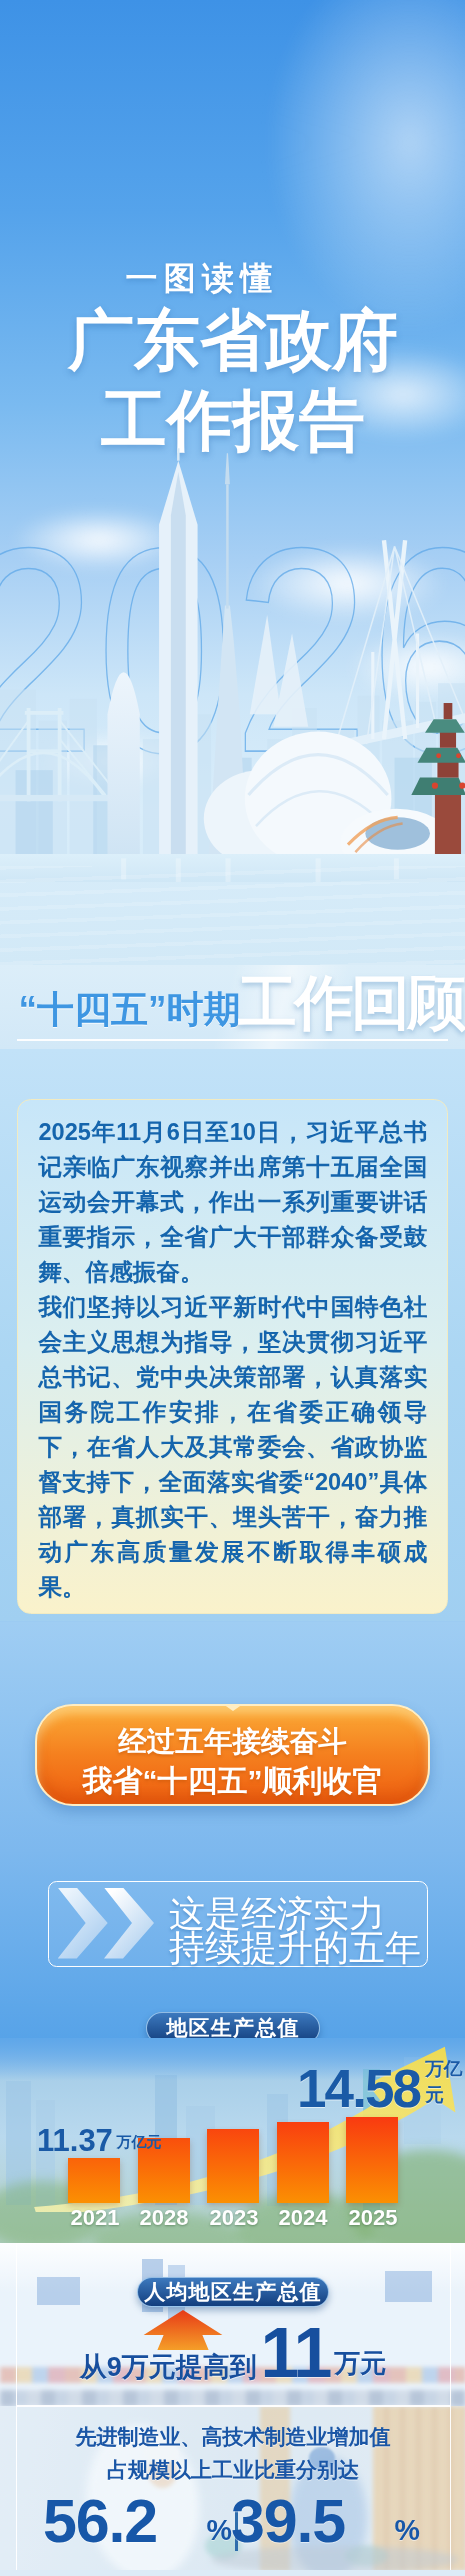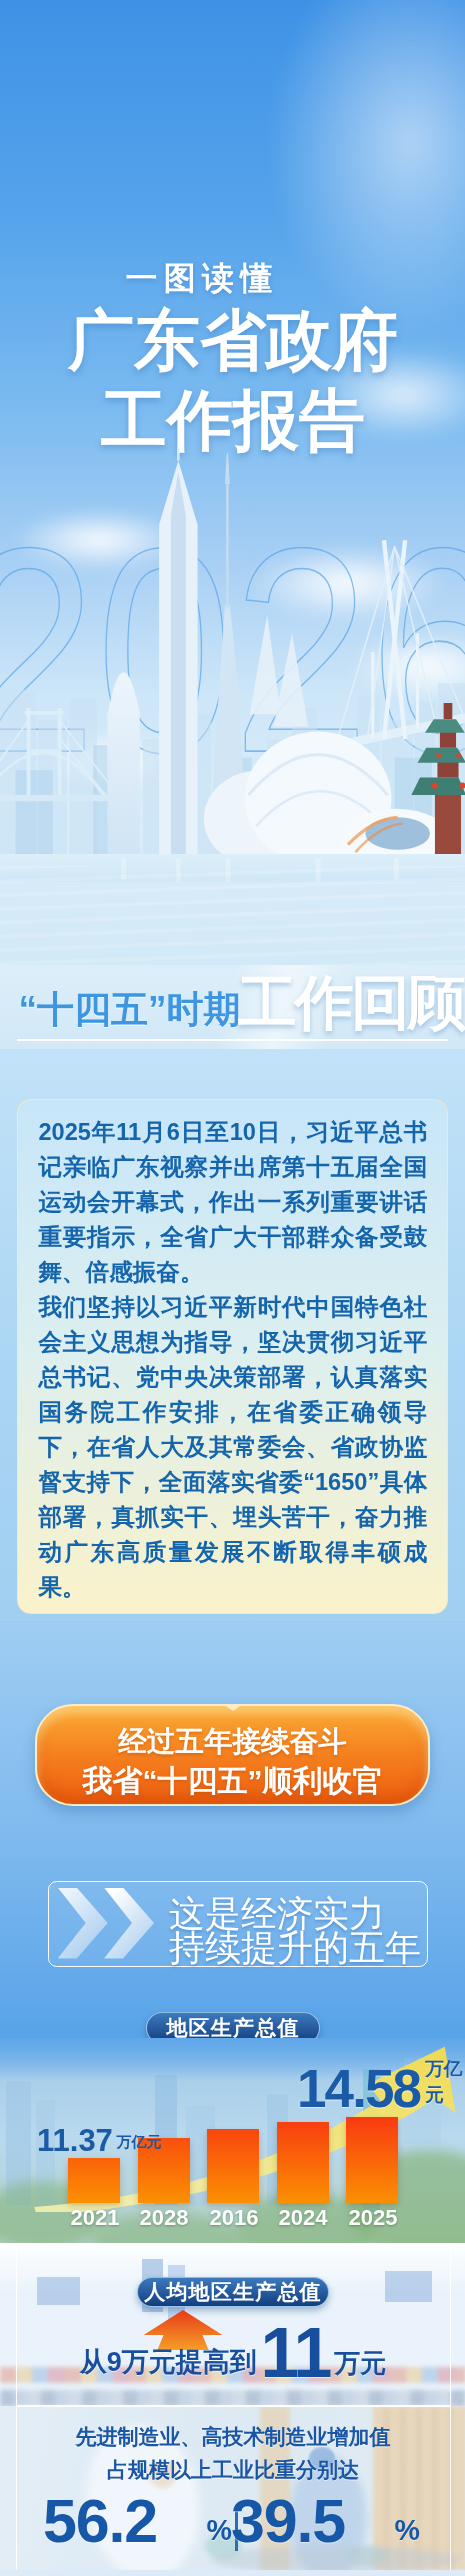--- a/index.html
+++ b/index.html
@@ -102,21 +102,21 @@
   #gdp-end .num{font-size:53px;line-height:.82;letter-spacing:-1.9px;}
   #gdp-end .unit{font-size:18.6px;margin:0 0 2.5px 5px;font-weight:700;}
 
   
   #pc-band{left:0;top:2243px;width:466px;height:163px;overflow:hidden;background:#EAF3FB;}
   .frame{position:absolute;border:1.9px solid rgba(255,255,255,.95);box-sizing:border-box;}
   #pc-badge{left:137px;top:2277px;width:192px;height:30px;}
   #pc-arrow{left:142px;top:2310px;width:82px;height:40px;}
   #pc-text{left:0;top:2325px;width:466px;display:flex;align-items:flex-end;justify-content:center;
     color:#174F9E;font-weight:900;text-shadow:0 1.2px 0 rgba(255,255,255,.6);}
-  #pc-text .prefix{font-size:27px;line-height:1;margin-bottom:5px;}
+  #pc-text .prefix{font-size:27px;line-height:1;}
   #pc-text .big{font-size:70px;line-height:.8;letter-spacing:-1.9px;margin:0 3.7px;}
   #pc-text .unit{font-size:26px;line-height:1;margin-bottom:5px;}
 
   
   #mfg-band{left:0;top:2406px;width:466px;height:165px;overflow:hidden;
     background:linear-gradient(100deg,#D9E6F2 0%,#CFDFEC 50%,#D6E4EF 100%);}
   #mfg-overlay{left:0;top:2406px;width:466px;height:165px;background:rgba(240,247,253,.42);}
   .mfg-line{position:absolute;left:0;width:466px;text-align:center;color:#1A56A6;
     font-size:21px;font-weight:900;line-height:1;text-shadow:0 1.2px 0 rgba(255,255,255,.55);}
   #mfg-line1{top:2426px;}
@@ -263,21 +263,21 @@
   </div>
 
   <div id="band-header" class="abs"></div>
   <div id="hdr-highlight" class="abs">“十四五”时期</div>
   <div id="hdr-title" class="abs">工作回顾</div>
   <div id="hdr-underline" class="abs"></div>
 
   <div id="section-review" class="abs"></div>
   <div id="intro-card" class="abs">
     <p>2025年11月6日至10日，习近平总书记亲临广东视察并出席第十五届全国运动会开幕式，作出一系列重要讲话重要指示，全省广大干部群众备受鼓舞、倍感振奋。</p>
-    <p>我们坚持以习近平新时代中国特色社会主义思想为指导，坚决贯彻习近平总书记、党中央决策部署，认真落实国务院工作安排，在省委正确领导下，在省人大及其常委会、省政协监督支持下，全面落实省委“1650”具体部署，真抓实干、埋头苦干，奋力推动广东高质量发展不断取得丰硕成果。</p>
+    <p>我们坚持以习近平新时代中国特色社会主义思想为指导，坚决贯彻习近平总书记、党中央决策部署，认真落实国务院工作安排，在省委正确领导下，在省人大及其常委会、省政协监督支持下，全面落实省委“2040”具体部署，真抓实干、埋头苦干，奋力推动广东高质量发展不断取得丰硕成果。</p>
   </div>
 
   <div id="section-mid" class="abs"></div>
 
   <div id="orange-banner" class="abs">
     <div id="banner-line1" class="banner-line">经过五年接续奋斗</div>
     <div id="banner-line2" class="banner-line">我省“十四五”顺利收官</div>
   </div>
 
   <div id="economy-panel" class="abs">
@@ -318,21 +318,21 @@
   <div id="gdp-bars" class="abs">
       <div class="gdp-bar" title="11.37万亿元" style="left: 68px; height: 45px;"></div>
       <div class="gdp-bar" title="12.9万亿元" style="left: 138px; height: 65px;"></div>
       <div class="gdp-bar" title="13.6万亿元" style="left: 207px; height: 74px;"></div>
       <div class="gdp-bar" title="14.2万亿元" style="left: 277px; height: 81px;"></div>
       <div class="gdp-bar" title="14.58万亿元" style="left: 346px; height: 86px;"></div>
     </div>
   <div id="gdp-years">
       <div class="gdp-year abs" style="left: 60px;">2021</div>
       <div class="gdp-year abs" style="left: 129px;">2028</div>
-      <div class="gdp-year abs" style="left: 199px;">2016</div>
+      <div class="gdp-year abs" style="left: 199px;">2023</div>
       <div class="gdp-year abs" style="left: 268px;">2024</div>
       <div class="gdp-year abs" style="left: 338px;">2025</div>
     </div>
 
   <div id="gdp-start" class="abs stat">
     <span class="num">11.37</span>
     <span class="unit">万亿元</span>
   </div>
   <div id="gdp-end" class="abs stat">
     <span class="num">14.58</span>

